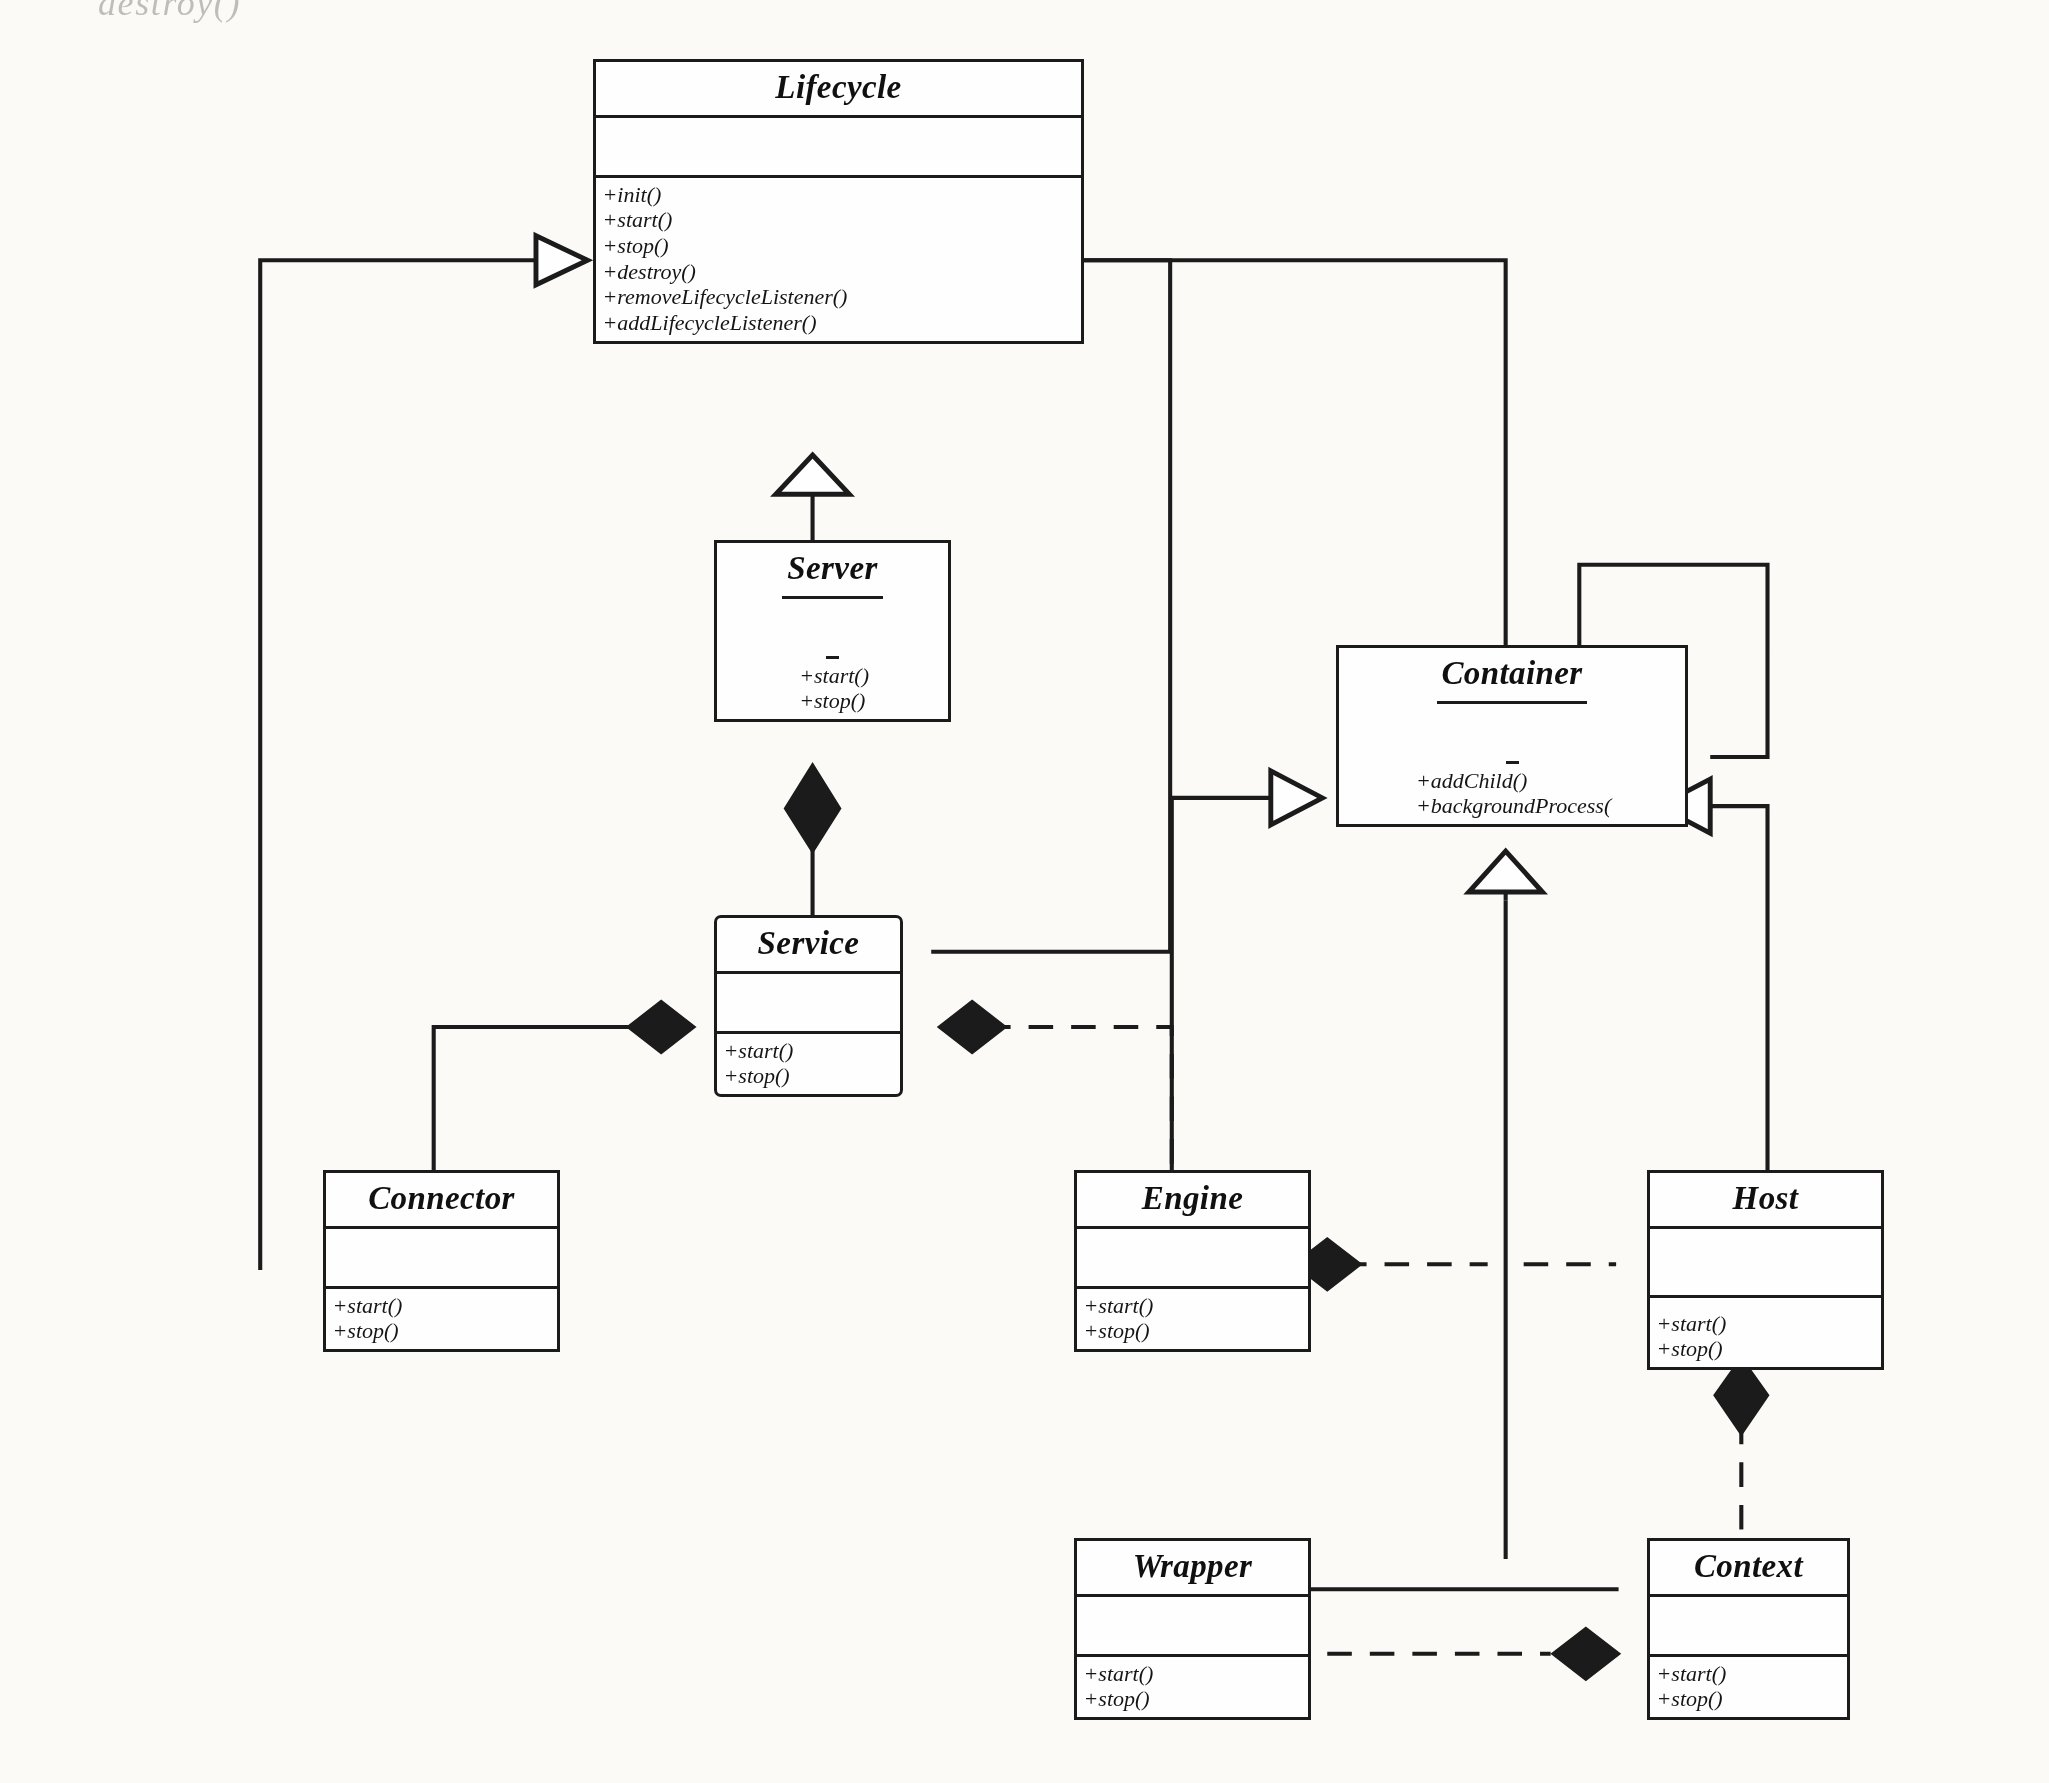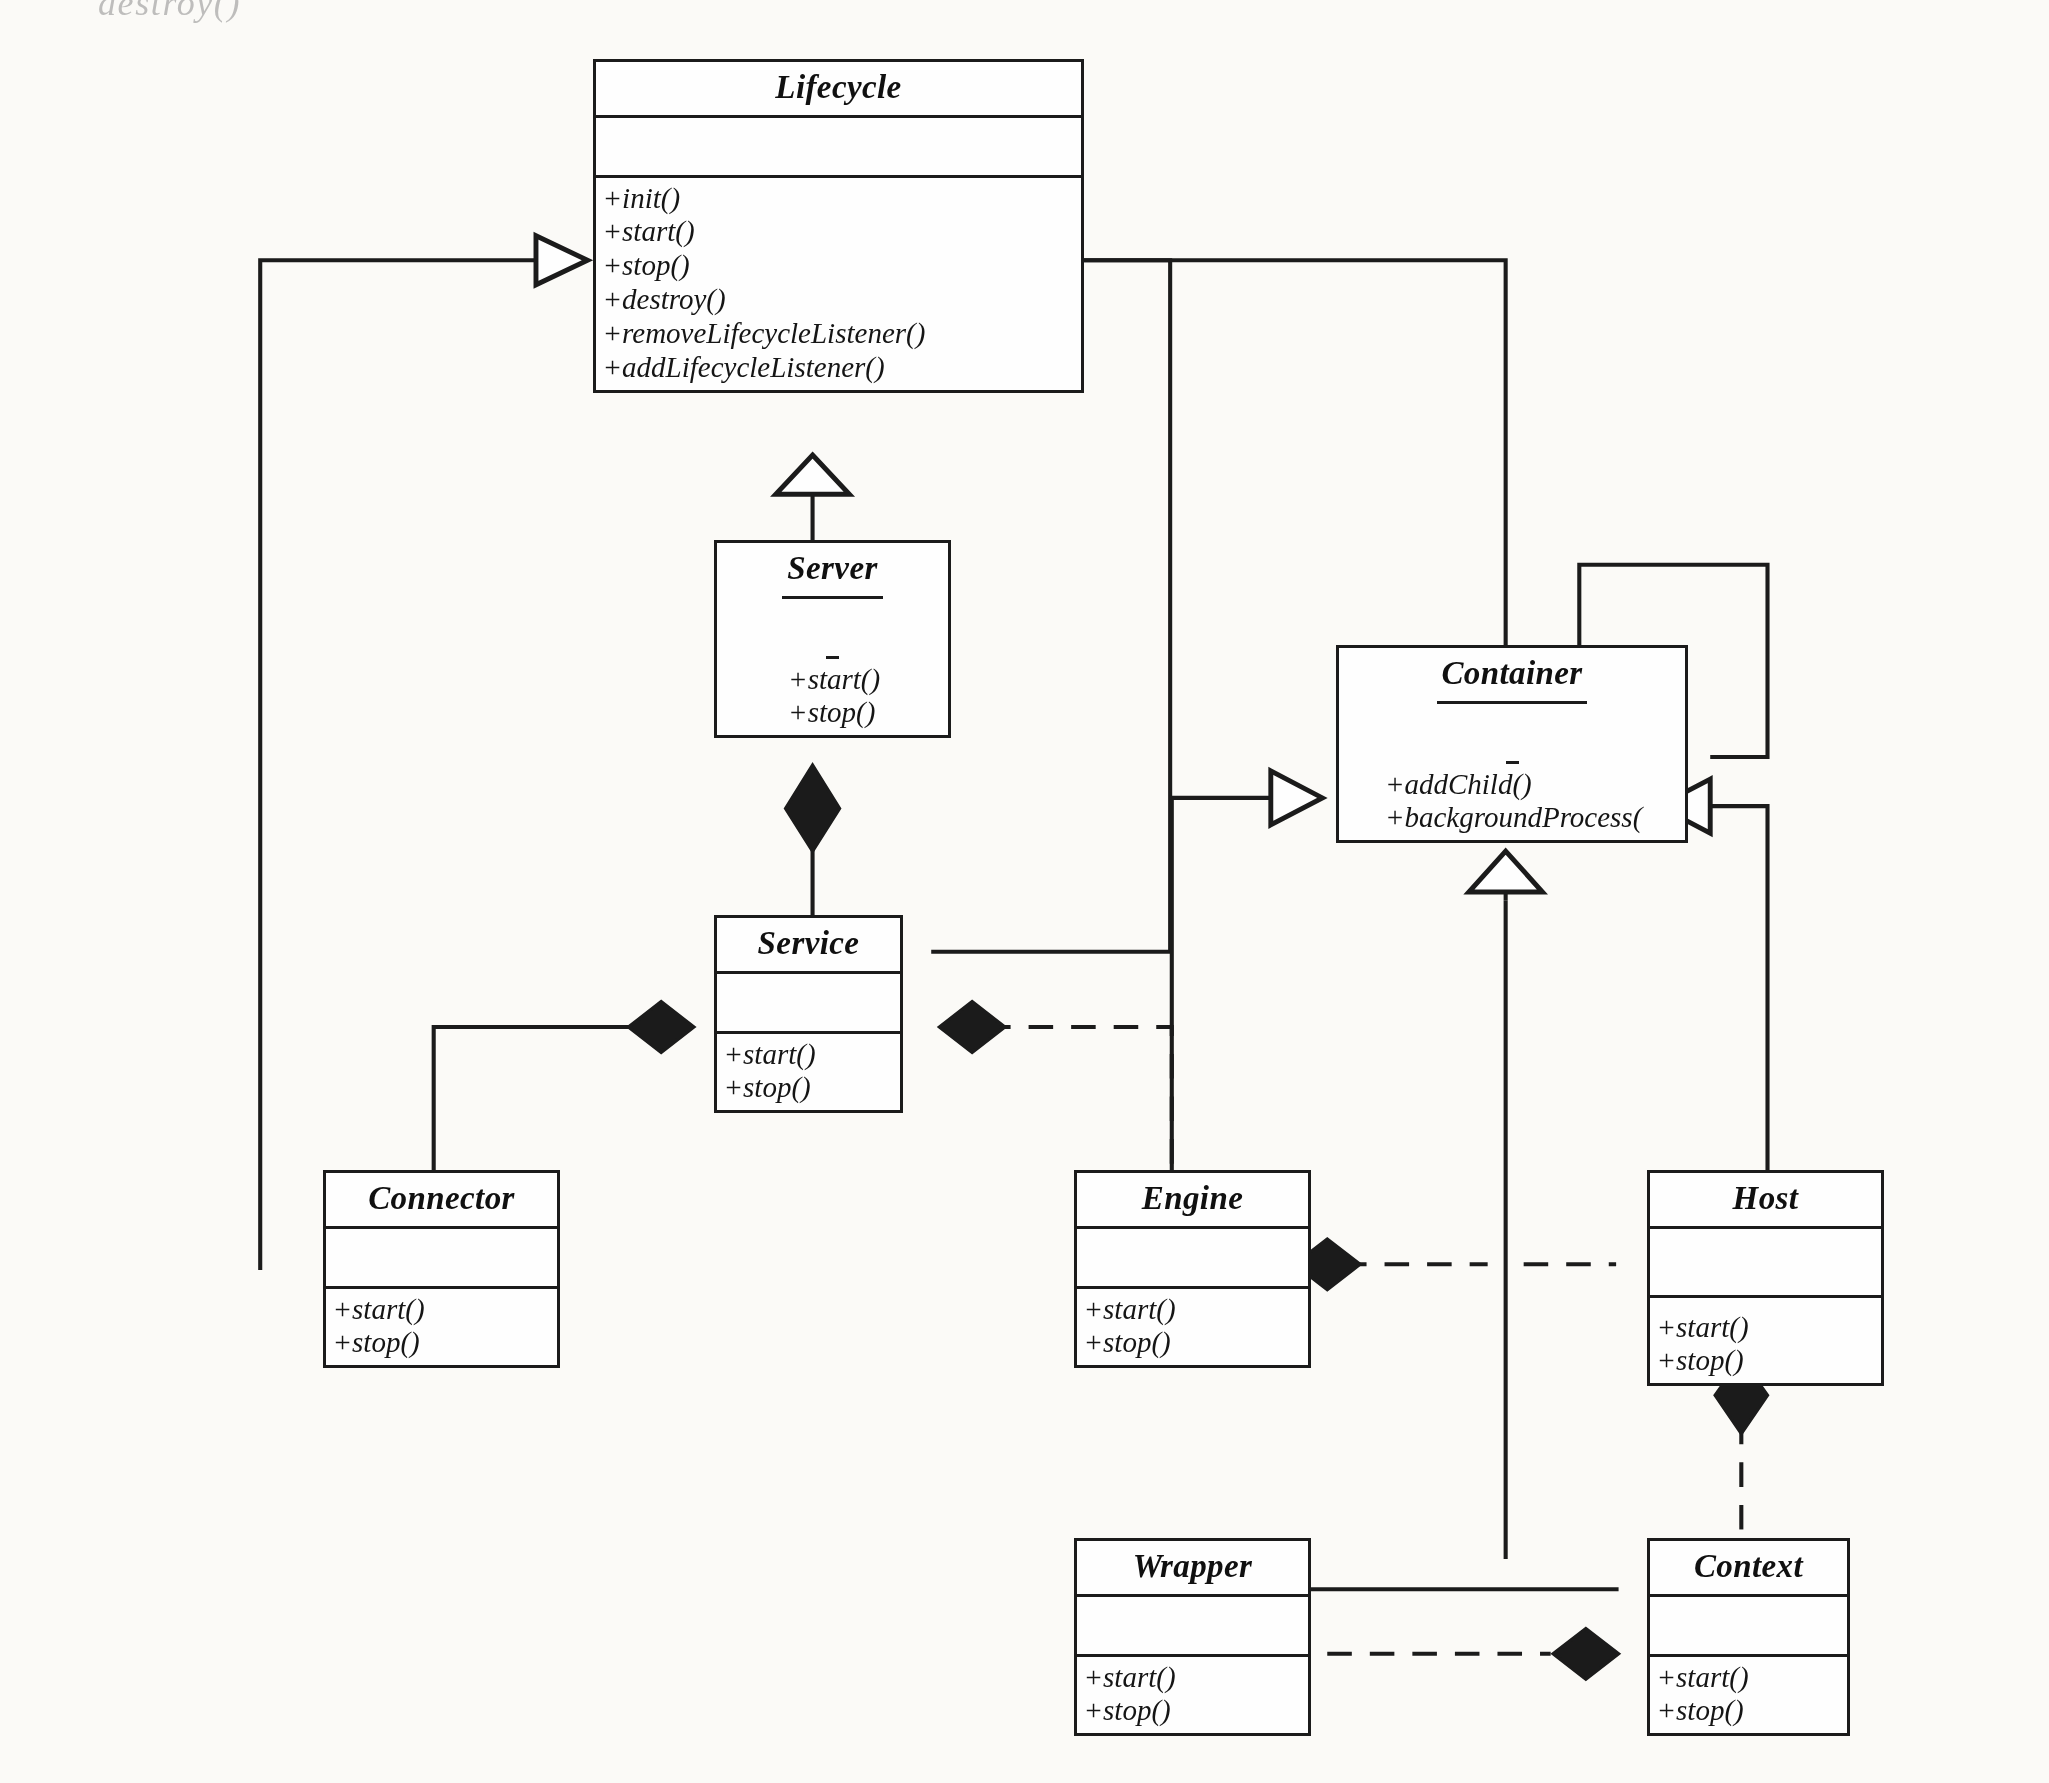--- a/index.html
+++ b/index.html
@@ -20,21 +20,21 @@
     text-align:center;font-weight:bold;font-size:33px;line-height:1.05;
     padding:8.2px 4.9px 9.8px 4.9px;color:#101010;
     border-bottom:3.3px solid #1b1b1b;letter-spacing:0.4px;
     white-space:nowrap;
   }
   .uml-attrs{
     border-bottom:3.3px solid #1b1b1b;min-height:51px;
     padding:3.3px 6.5px;font-size:29.5px;color:#151515;
   }
   .uml-ops{
-    padding:3.3px 3.3px 4.9px 6.5px;font-size:29px;color:#151515;
+    padding:3.3px 3.3px 4.9px 6.5px;font-size:22px;color:#151515;
     line-height:1.17;white-space:nowrap;overflow:visible;
   }
   .uml-ops .op{display:block;}
   .topnote{
     position:absolute;z-index:2;left:98px;top:-18px;
     font-size:36px;color:#8d8d8d;letter-spacing:1.6px;white-space:nowrap;
     opacity:.55;
   }
 </style>
 </head>
@@ -141,21 +141,21 @@
 
   <div class="uml-class" style="left:694px;top:540px;width:237px;align-items:center;">
     <div class="uml-name">Server</div>
     <div class="uml-attrs"></div>
     <div class="uml-ops">
       <span class="op">+start()</span>
       <span class="op">+stop()</span>
     </div>
   </div>
 
-  <div class="uml-class" style="left:694px;top:915px;width:189px;">
+  <div class="uml-class" style="left:694px;top:915px;width:189px;border-radius:7px;">
     <div class="uml-name">Service</div>
     <div class="uml-attrs"></div>
     <div class="uml-ops">
       <span class="op">+start()</span>
       <span class="op">+stop()</span>
     </div>
   </div>
 
   <div class="uml-class" style="left:303px;top:1170px;width:237px;">
     <div class="uml-name">Connector</div>

